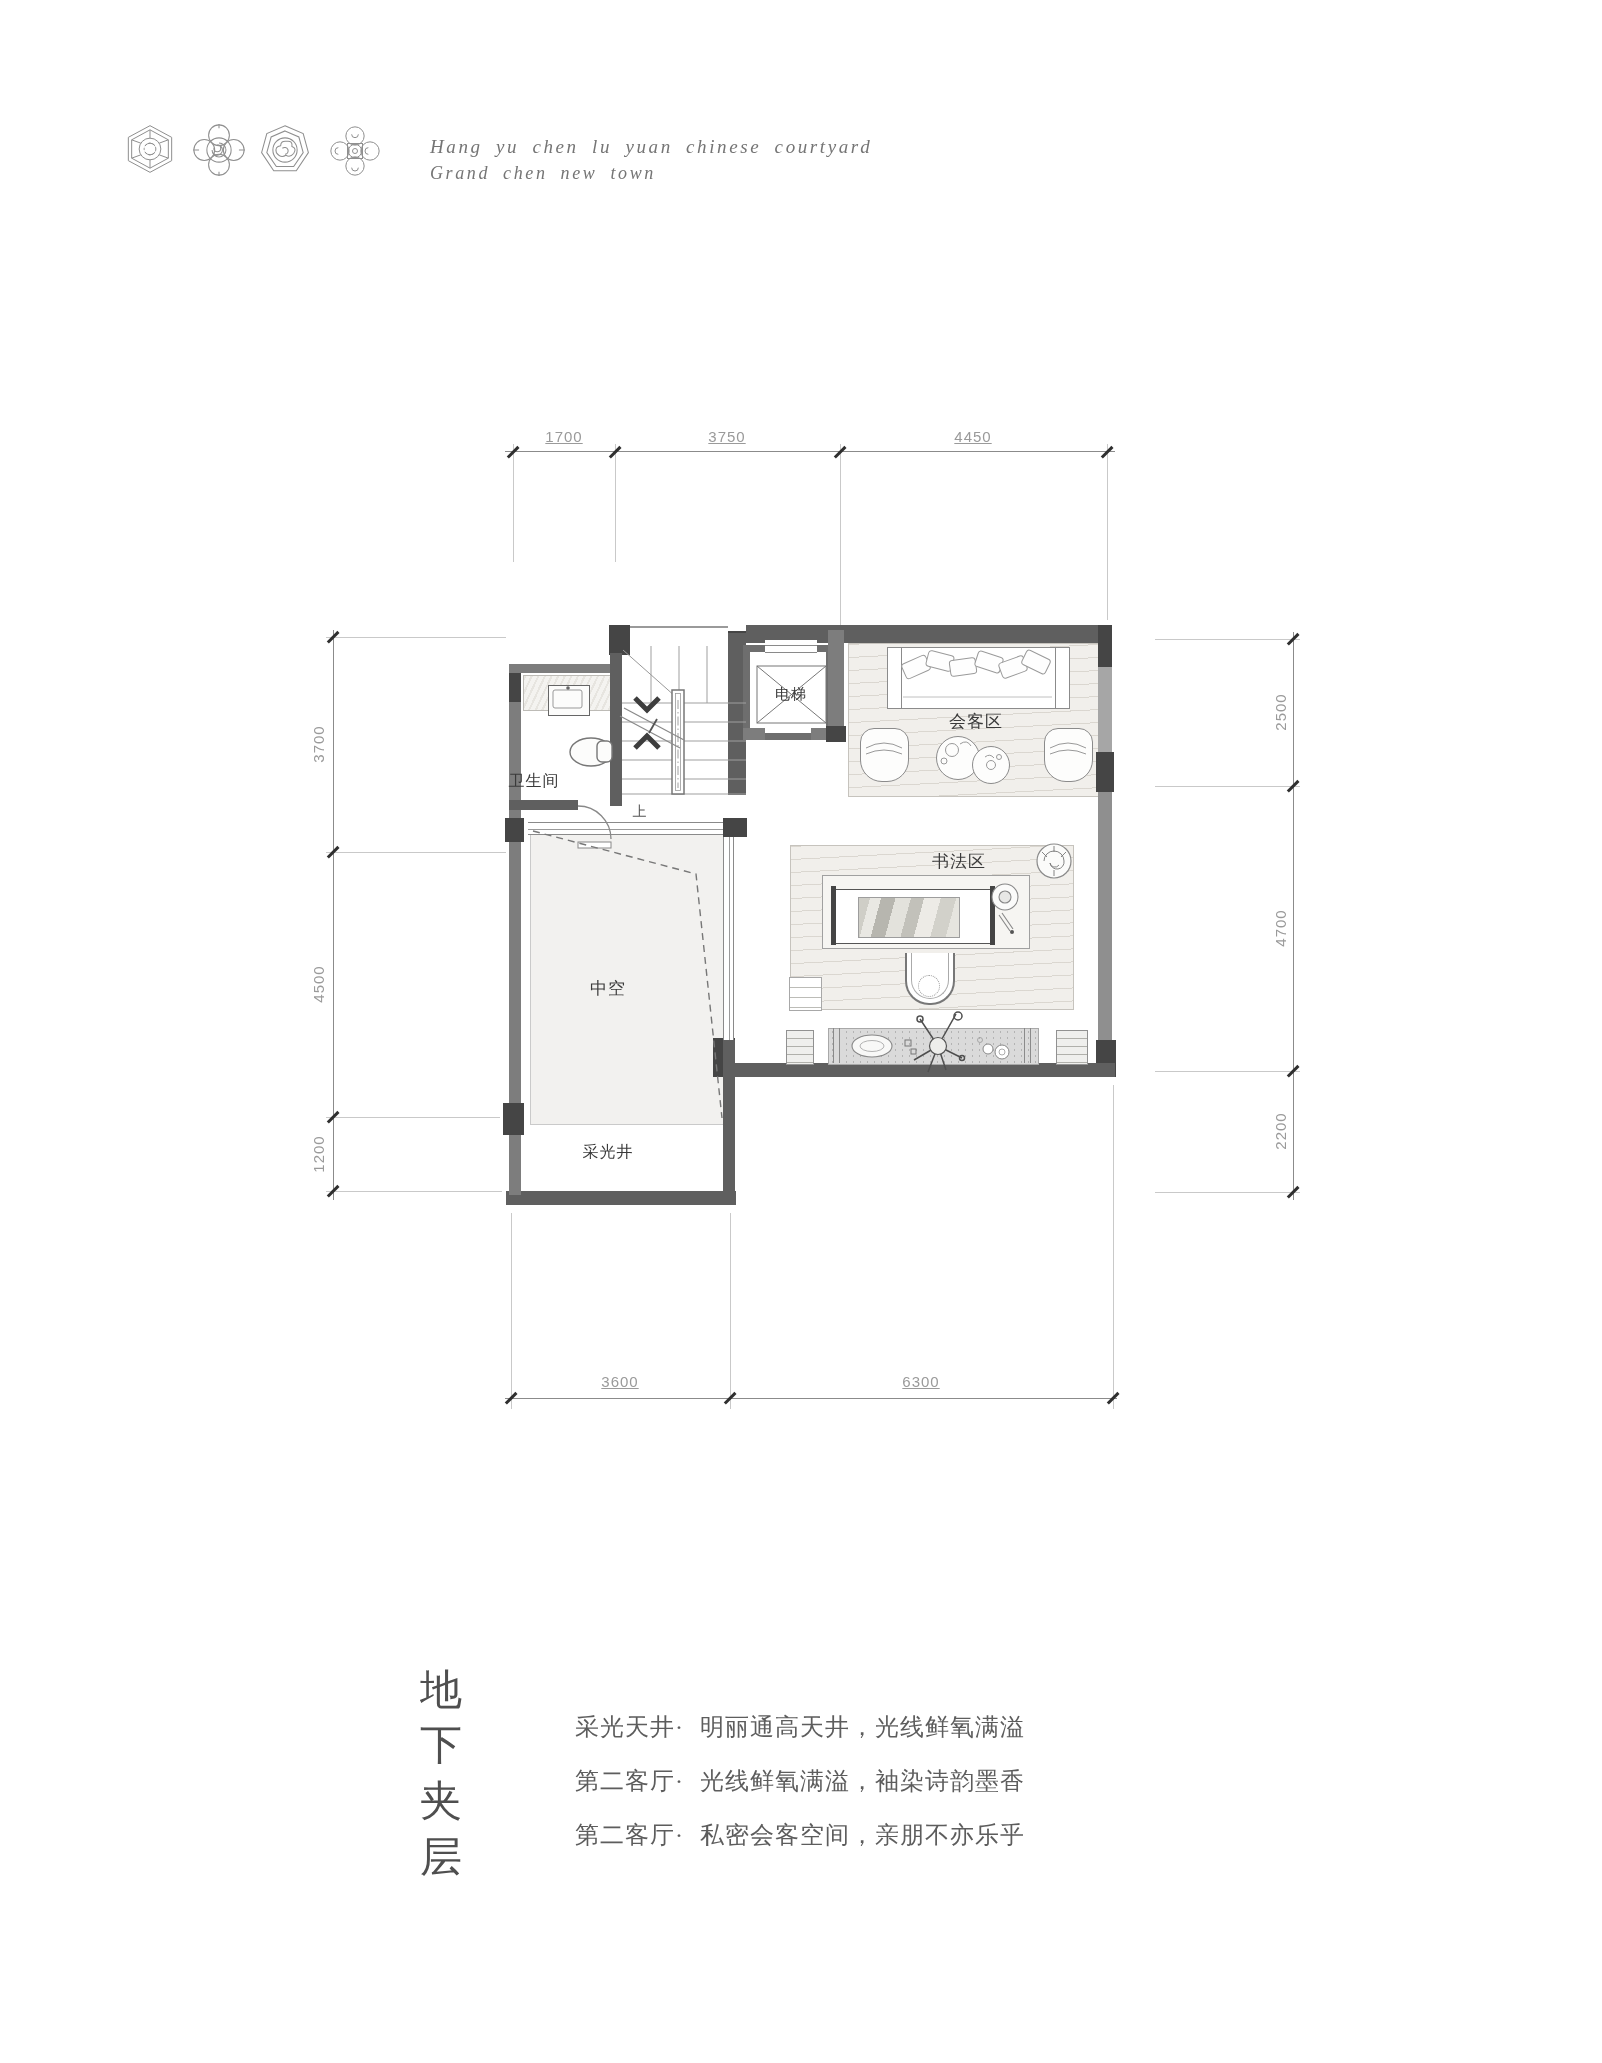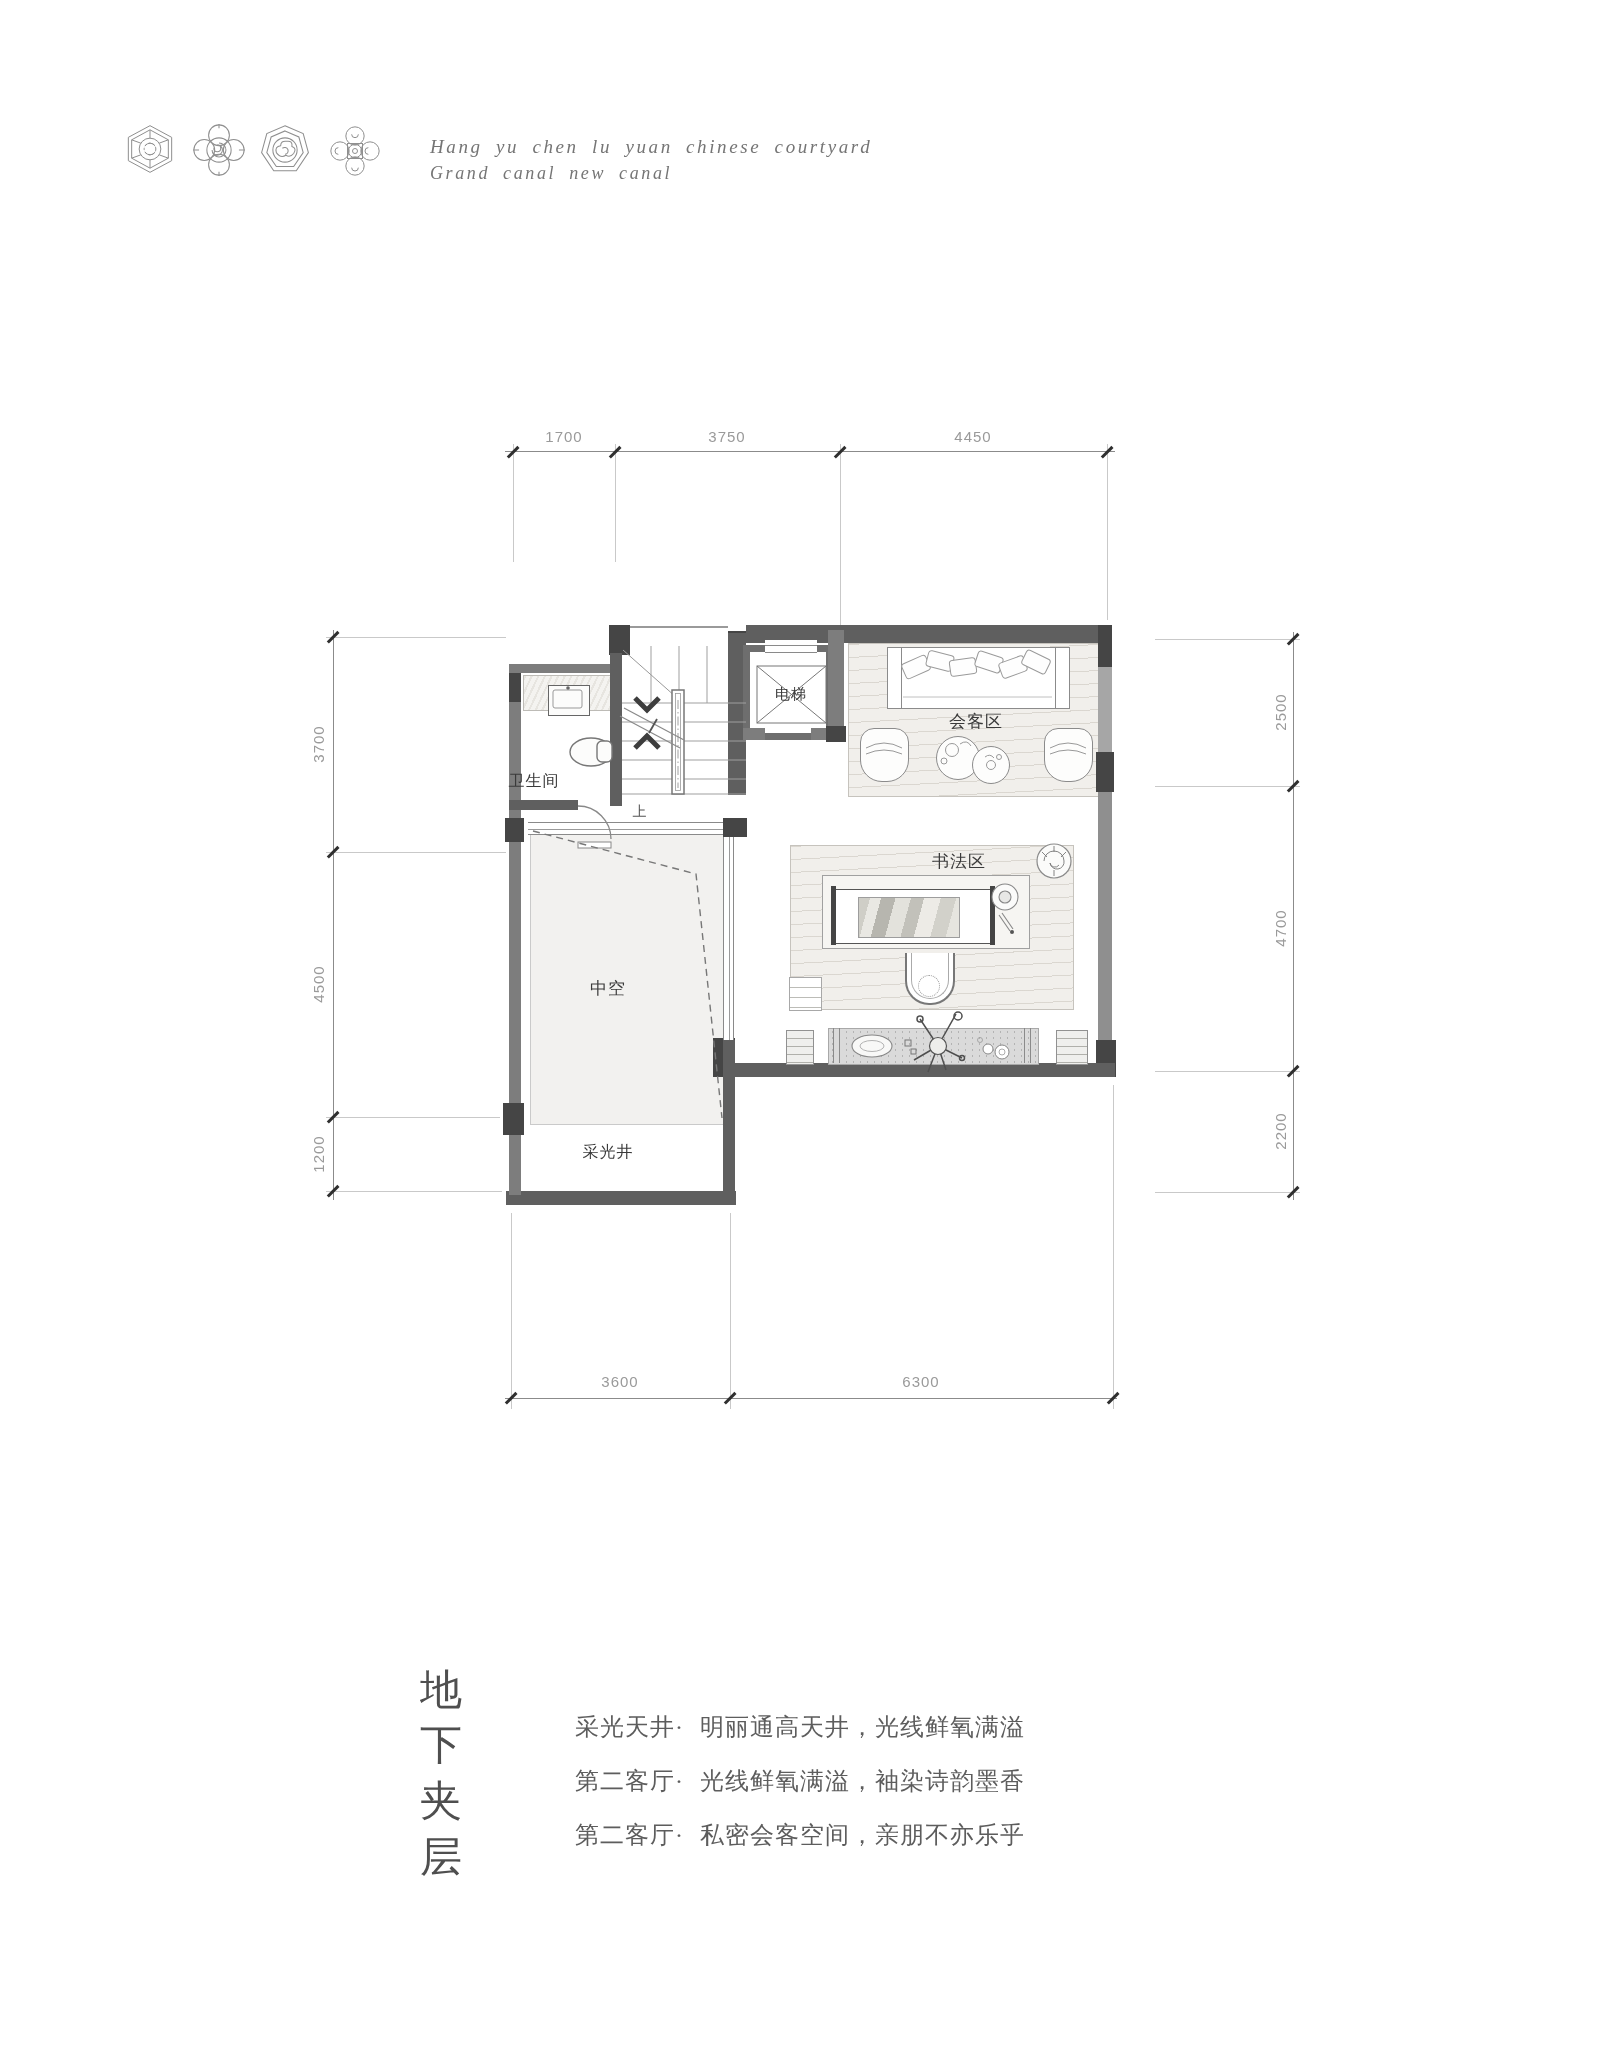--- a/index.html
+++ b/index.html
@@ -14,21 +14,21 @@
   .orn{position:absolute;}
   
   .dimline-h{position:absolute;height:1px;background:var(--c-line,#8b8b8b);}
   .dimline-v{position:absolute;width:1px;background:var(--c-line,#8b8b8b);}
   .ext-h{position:absolute;height:1px;background:#c9c9c9;}
   .ext-v{position:absolute;width:1px;background:#c9c9c9;}
   .tick{position:absolute;width:15px;height:2.6px;background:#2f2f2f;
         transform:translate(-50%,-50%) rotate(-45deg);}
   .dimnum{position:absolute;width:110px;margin-left:-55px;text-align:center;
           font-family:"Liberation Sans","DejaVu Sans",sans-serif;
-          font-size:15px;color:var(--c-dim_text,#9a9a9a);letter-spacing:1px;}
+          font-size:15px;color:var(--c-dim_text,#9a9a9a);letter-spacing:1px;text-decoration:underline;}
   .vdimnum{position:absolute;white-space:nowrap;
            transform:translate(-50%,-50%) rotate(-90deg);
            font-family:"Liberation Sans","DejaVu Sans",sans-serif;
            font-size:15px;color:var(--c-dim_text,#9a9a9a);letter-spacing:1px;}
   
   .wall{position:absolute;background:var(--c-wall,#5f5f5f);}
   .wall-mid{position:absolute;background:var(--c-wall_mid,#7d7d7d);}
   .wall-light{position:absolute;background:var(--c-wall_light,#8f8f8f);}
   .pillar{position:absolute;background:var(--c-pillar,#454545);}
   .window-band{position:absolute;background:#fff;border-top:1.4px solid #8a8a8a;
@@ -118,21 +118,21 @@
       <circle cx="30" cy="12" r="11"></circle>
         <circle cx="48" cy="30" r="11"></circle>
       <circle cx="30" cy="48" r="11"></circle>
         <circle cx="12" cy="30" r="11"></circle>
       <rect x="21" y="21" width="18" height="18"></rect>
       <circle cx="30" cy="30" r="8"></circle>
         <circle cx="30" cy="30" r="3"></circle>
       <path d="M26 10 a4 4 0 1 0 8 0 M46 26 a4 4 0 1 0 0 8 M26 50 a4 4 0 1 0 8 0 M10 26 a4 4 0 1 0 0 8"></path>
     </svg>
     <div class="hdr-text hdr-line1">Hang yu chen lu yuan chinese courtyard</div>
-    <div class="hdr-text hdr-line2">Grand canal new canal</div>
+    <div class="hdr-text hdr-line2">Grand chen new town</div>
   </div>
 
   <div class="wood" style="left:848px;top:643px;width:250px;height:152px;"></div>
   <div class="wood" style="left:790px;top:845px;width:282px;height:163px;"></div>
   <div class="void-fill" style="left:530px;top:823px;width:193px;height:300px;"></div>
   <div class="vanity" style="left:523px;top:675px;width:87px;height:34px;"></div>
 
   <div class="pillar" style="left:609px;top:625px;width:21px;height:30px;"></div>
   <div class="abs" style="left:630px;top:626px;width:98px;height:2px;background:#9a9a9a;"></div>
   <div class="pillar" style="left:728px;top:631px;width:18px;height:26px;"></div>

